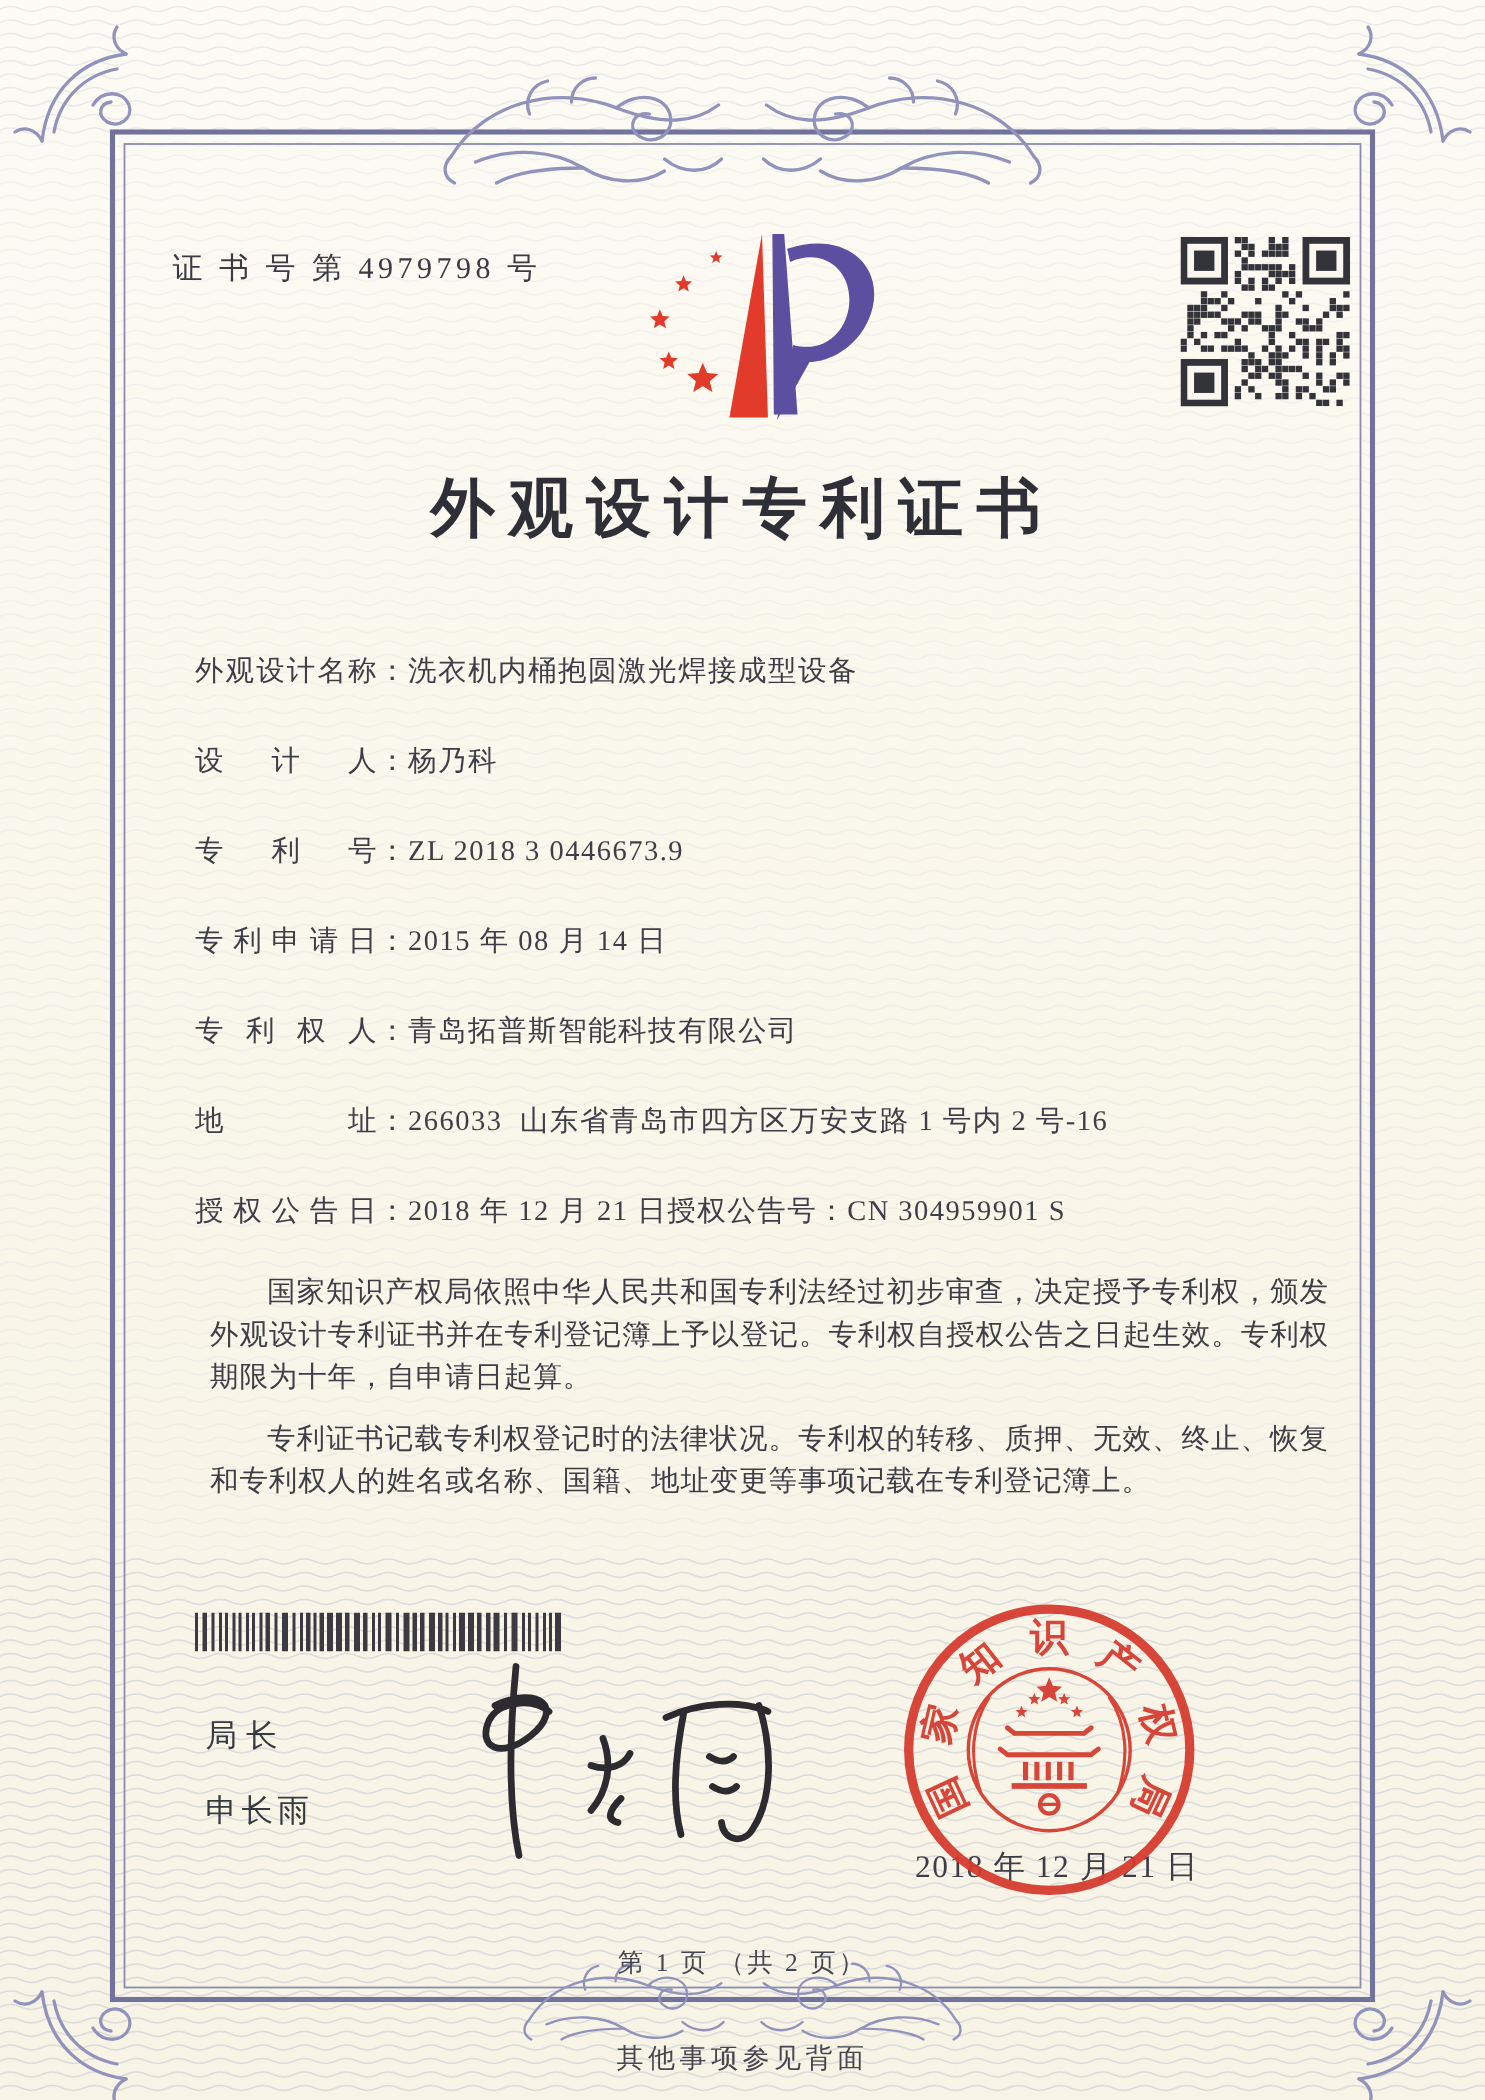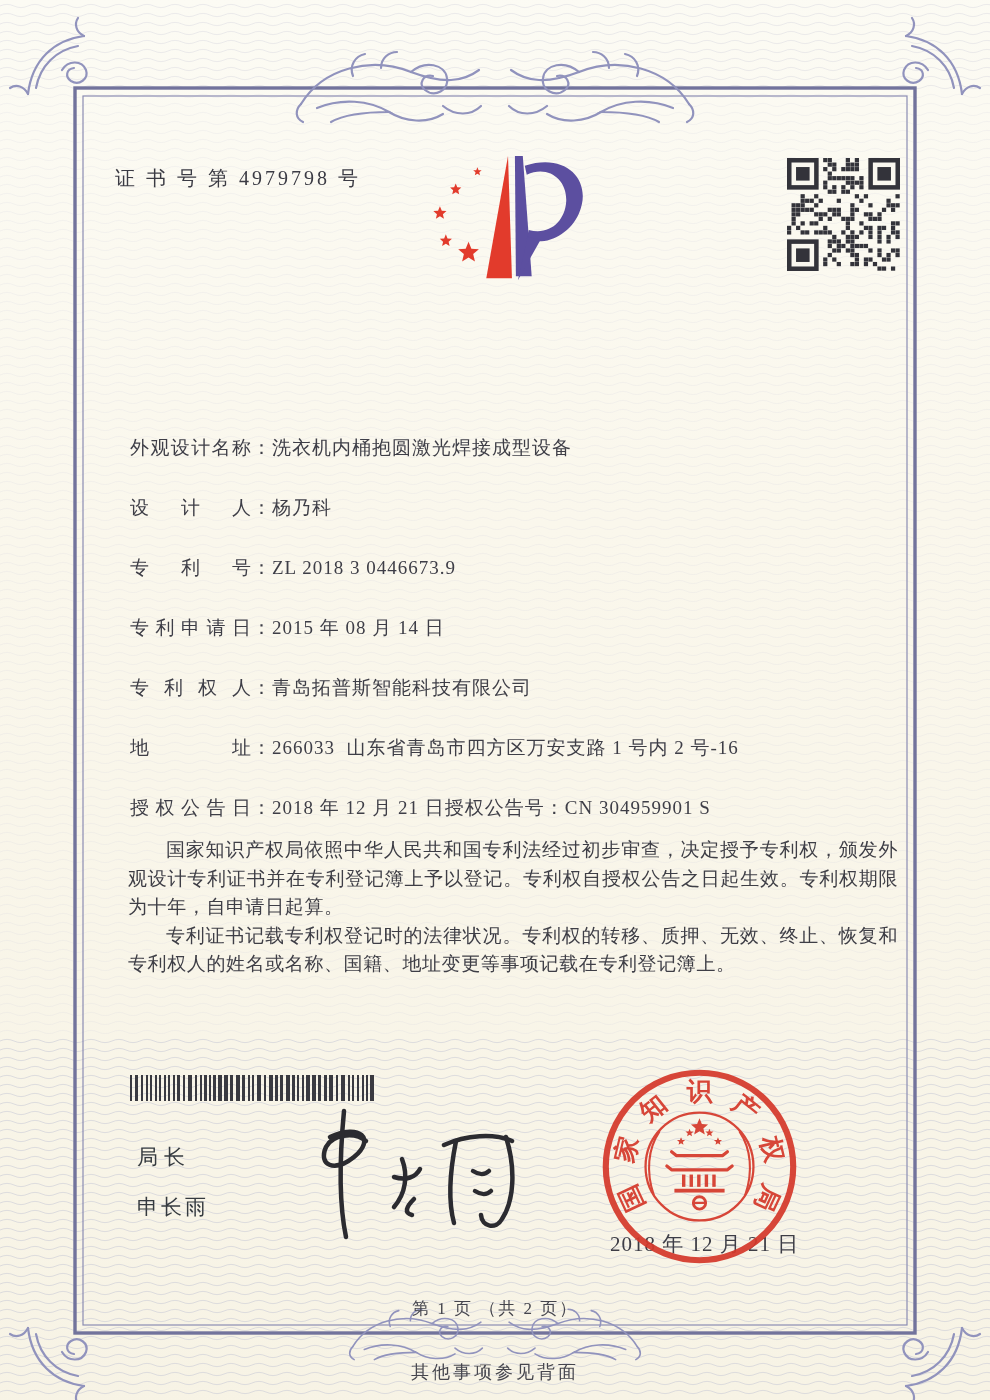--- a/index.html
+++ b/index.html
@@ -15,21 +15,21 @@
   .title{position:absolute;left:0;right:0;top:310px;text-align:center;font-size:43px;font-weight:bold;
          letter-spacing:9px;color:#2f2f37;}
   .fields{position:absolute;left:130px;right:90px;top:434px;}
   .frow{display:flex;align-items:baseline;font-size:19px;line-height:28px;margin-bottom:32px;
         letter-spacing:1px;color:#3e3e47;}
   .f-label{display:inline-block;width:122px;text-align:justify;text-align-last:justify;flex:none;}
   .f-label2{display:inline-block;flex:none;}
   .f-colon{flex:none;}
   .f-value{white-space:pre-wrap;}
   .paras{position:absolute;left:128px;right:92px;top:836px;}
-  .paras p{margin:0;font-size:19px;line-height:28.5px;text-indent:2em;text-align:justify;
+  .paras p{margin:12px;font-size:19px;line-height:28.5px;text-indent:2em;text-align:justify;
            letter-spacing:0.6px;color:#3e3e46;}
   .barcode{position:absolute;left:130px;top:1075px;width:252px;height:26px;}
   .signer-title{position:absolute;left:137px;top:1143px;font-size:21px;letter-spacing:6px;color:#353a3f;
                 font-family:"Liberation Sans","DejaVu Sans",sans-serif;}
   .signer-name{position:absolute;left:137px;top:1193px;font-size:21px;letter-spacing:3px;color:#353a3f;
                font-family:"Liberation Sans","DejaVu Sans",sans-serif;}
   .signature{position:absolute;left:268px;top:1103px;width:262px;height:142px;}
   .seal-date{position:absolute;left:610px;top:1230px;font-size:21px;letter-spacing:1px;color:#3d3d46;white-space:pre-wrap;}
   .seal{position:absolute;left:593px;top:1060px;width:213px;height:213px;opacity:0.93;}
   .page-indicator{position:absolute;left:0;right:0;top:1297px;text-align:center;font-size:17px;
@@ -430,20 +430,21 @@
       <rect x="4.52" y="4.52" width="22.599999999999998" height="22.599999999999998" fill="#f9f7ef"></rect>
       <rect x="9.04" y="9.04" width="13.559999999999999" height="13.559999999999999" fill="#33333a"></rect>
       <rect x="81.35999999999999" y="0" width="31.639999999999997" height="31.639999999999997" fill="#33333a"></rect>
       <rect x="85.88" y="4.52" width="22.599999999999998" height="22.599999999999998" fill="#f9f7ef"></rect>
       <rect x="90.39999999999999" y="9.04" width="13.559999999999999" height="13.559999999999999" fill="#33333a"></rect>
       <rect x="0" y="81.35999999999999" width="31.639999999999997" height="31.639999999999997" fill="#33333a"></rect>
       <rect x="4.52" y="85.88" width="22.599999999999998" height="22.599999999999998" fill="#f9f7ef"></rect>
       <rect x="9.04" y="90.39999999999999" width="13.559999999999999" height="13.559999999999999" fill="#33333a"></rect>
     </svg>
 
+  <div class="title">外观设计专利证书</div>
 
   <div class="fields">
     <div class="frow">
       <span class="f-label">外观设计名称</span>
         <span class="f-colon">：</span>
         <span class="f-value">洗衣机内桶抱圆激光焊接成型设备</span>
     </div>
     <div class="frow">
       <span class="f-label">设计人</span>
         <span class="f-colon">：</span>

